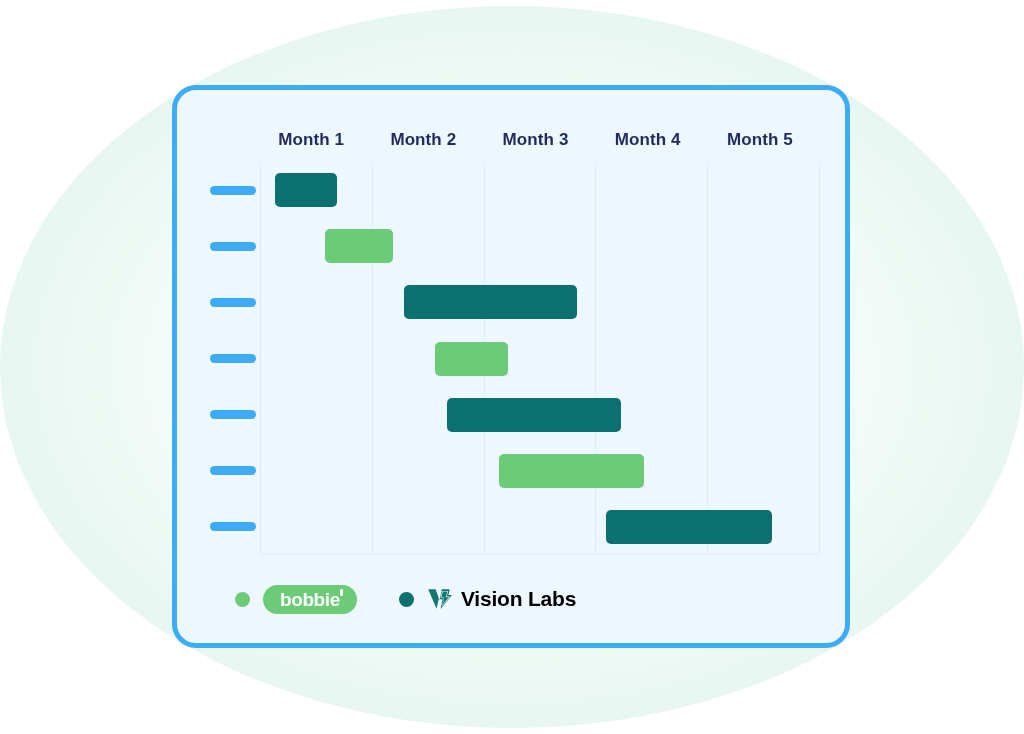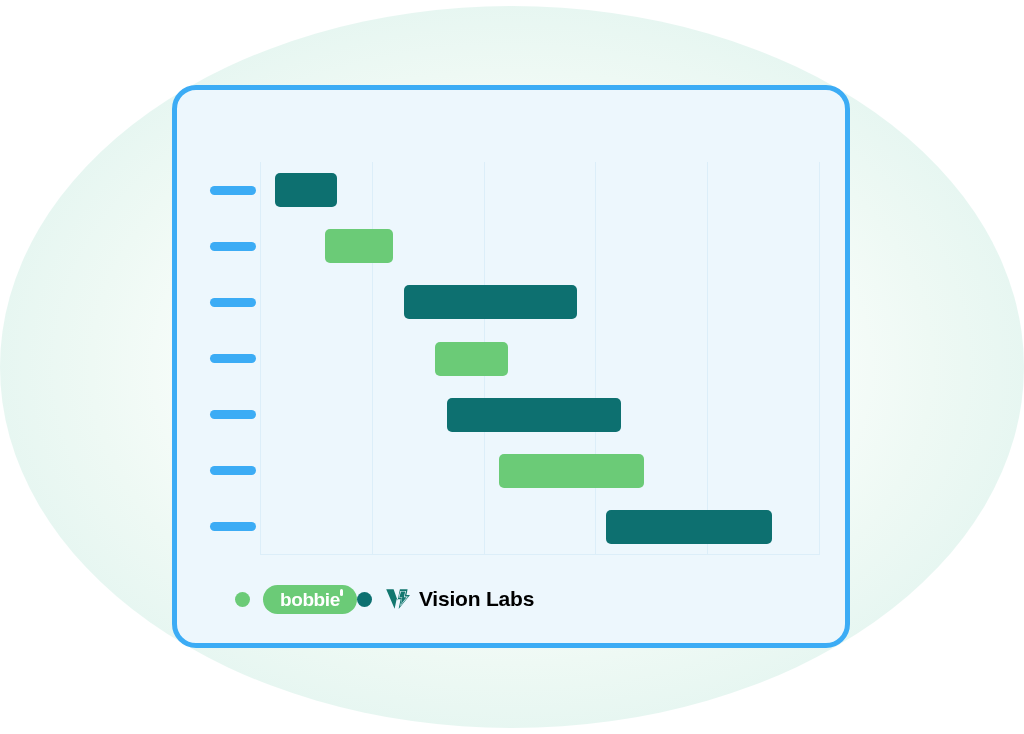--- a/index.html
+++ b/index.html
@@ -122,20 +122,21 @@
   }
 
   
   .legend {
     position: absolute;
     left: 58px;
     bottom: 27px;
     height: 34px;
     display: flex;
     align-items: flex-start;
+    gap: 42px;
   }
   .legend-item {
     display: flex;
     align-items: center;
     gap: 13px;
     height: 34px;
   }
   .legend-dot {
     width: 15px;
     height: 15px;
@@ -191,20 +192,27 @@
 </style>
 </head>
 <body>
 
 <div id="stage">
 
   <div id="halo"></div>
 
   <div id="card">
 
+    <div class="months">
+      <div class="month-cell">Month 1</div>
+      <div class="month-cell">Month 2</div>
+      <div class="month-cell">Month 3</div>
+      <div class="month-cell">Month 4</div>
+      <div class="month-cell">Month 5</div>
+    </div>
 
     <div class="grid">
       <div class="grid-col"></div>
       <div class="grid-col"></div>
       <div class="grid-col"></div>
       <div class="grid-col"></div>
       <div class="grid-col"></div>
     </div>
 
     <div class="ticks">

